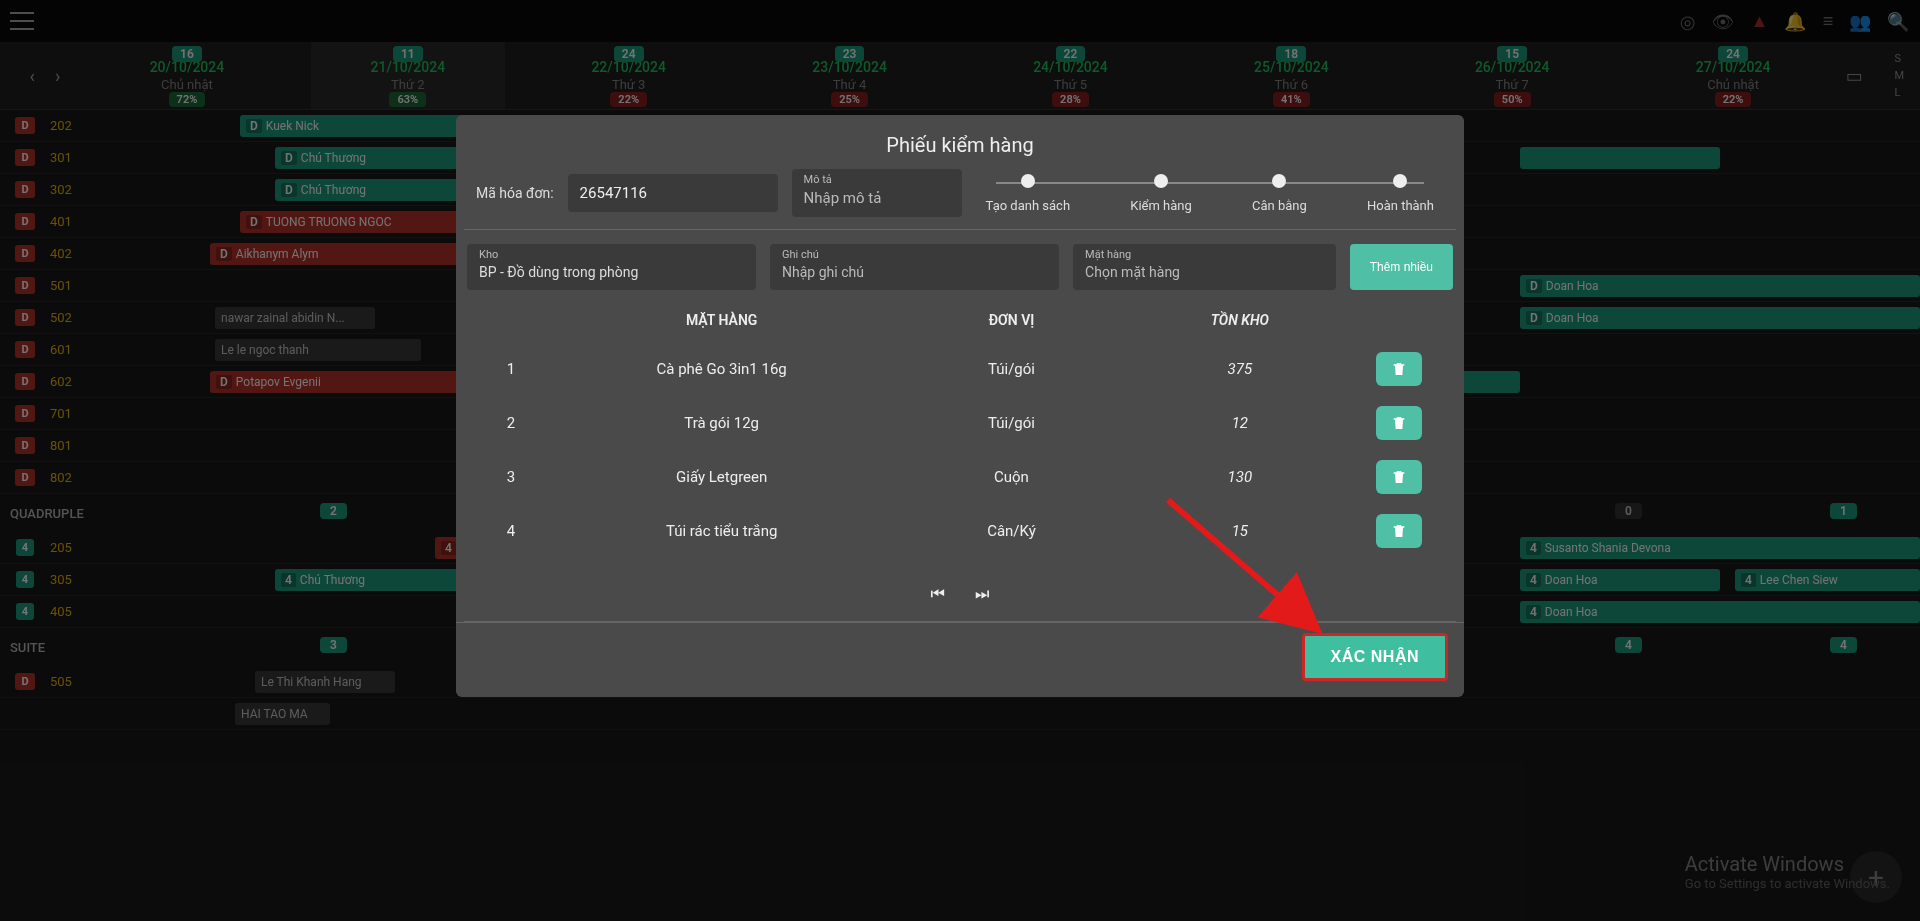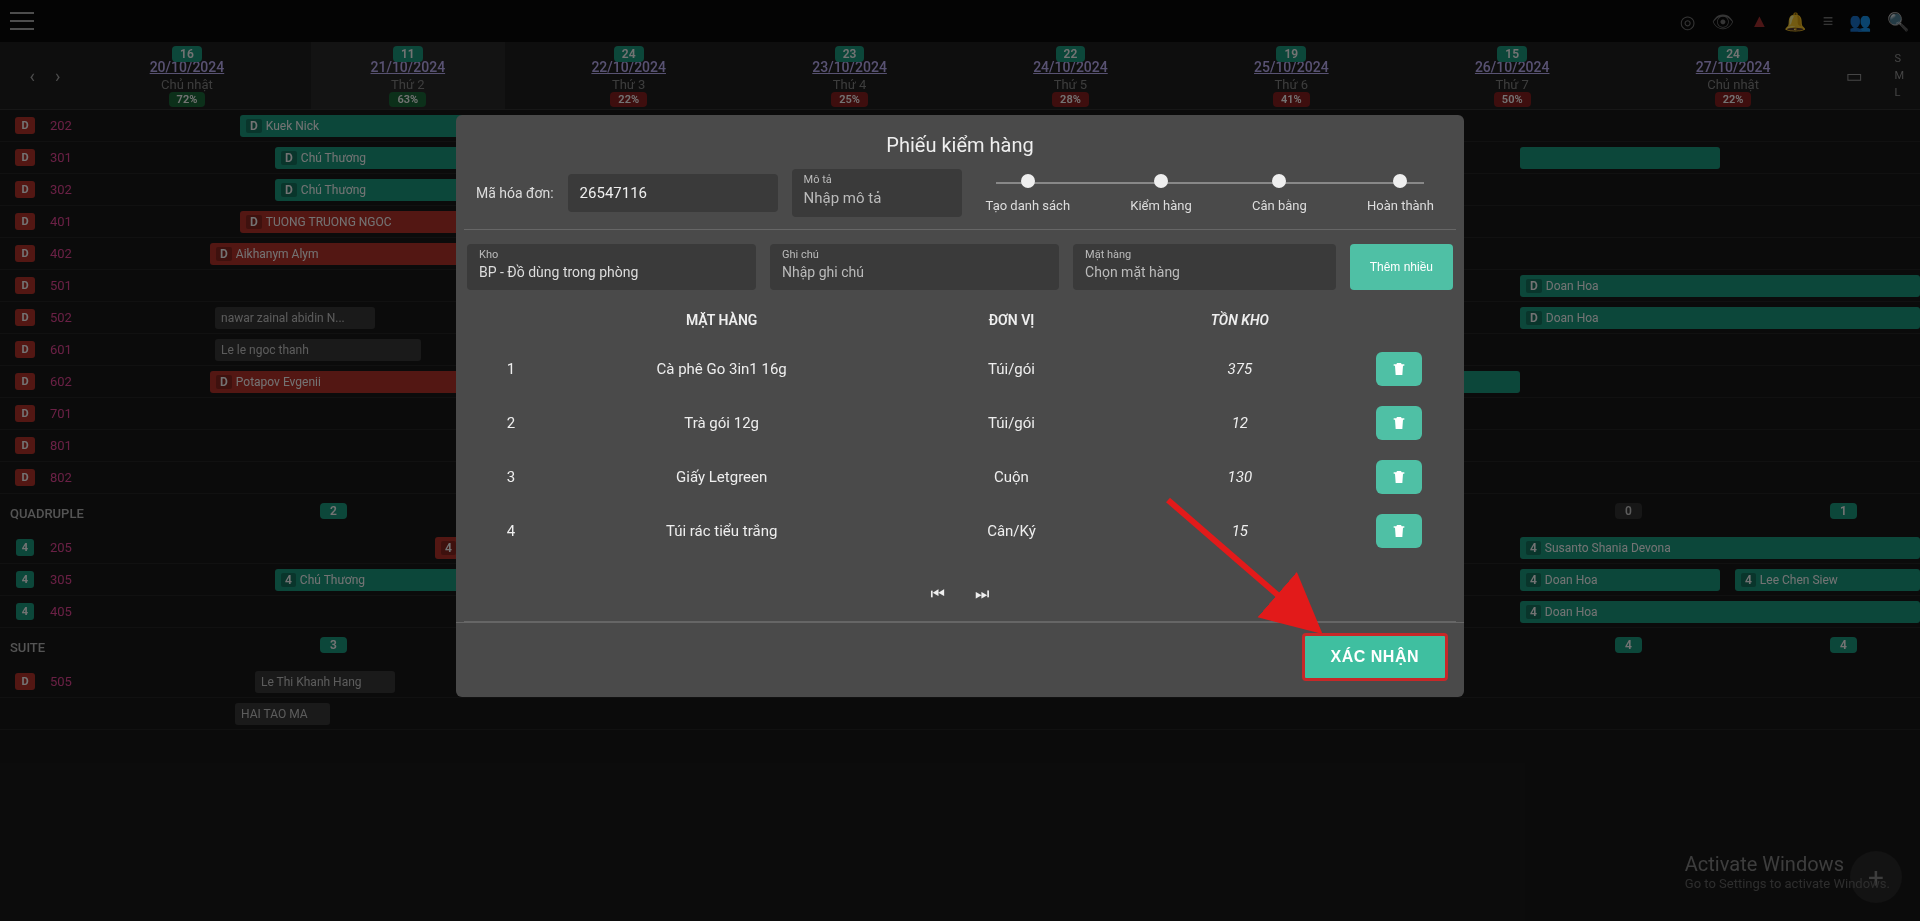--- a/index.html
+++ b/index.html
@@ -35,36 +35,36 @@
   display:flex;
   align-items:stretch;
   border-bottom:1px solid #333;
   background:#1f1f1f;
 }
 .nav-arrows { width:90px; display:flex; align-items:center; justify-content:center; gap:20px; color:#aaa; font-size:18px; }
 .date-cols { flex:1; display:flex;gap:27px; }
 .date-col { flex:1; display:flex; flex-direction:column; align-items:center; justify-content:center; gap:2px; position:relative; }
 .date-col.selected { background:#2c2c2c; }
 .badge-top { position:absolute; top:4px; background:#1c9d82; color:#fff; border-radius:4px; padding:1px 8px; font-size:12px; font-weight:600; }
-.date-main { color:#c4b5fd; font-size:14px; font-weight:500;text-decoration:underline; }
+.date-main { color:#22c55e; font-size:14px; font-weight:500; }
 .date-sub { color:#888; font-size:13px; }
 .pct { font-size:11px; padding:1px 8px; border-radius:4px; position:absolute; bottom:2px; font-weight:600; }
 .pct.green { background:#1c6b3a; color:#fff; }
 .pct.red { background:#8b1f1f; color:#fff; }
 .header-tail { width:90px; display:flex; align-items:center; justify-content:space-around; color:#999; font-size:12px; flex-direction:row; }
 .cal-icon { font-size:18px; }
 .sizers { display:flex; flex-direction:column; gap:4px; font-size:11px; }
 
 
 .gridbody { position:relative; height: calc(921px - 110px); overflow:hidden; }
 .row { height:32px; display:flex; align-items:center; border-bottom:1px solid #262626; font-size:13px; position:relative; }
 .roomcell { width:50px; display:flex; align-items:center; justify-content:center; }
 .roombadge { background:#b9332b; color:#fff; font-size:11px; font-weight:700; padding:2px 6px; border-radius:3px; }
 .roombadge.green { background:#1c9d82; }
-.roomno { width:50px; color:#ec4899; }
+.roomno { width:50px; color:#eab308; }
 .bar { position:absolute; height:22px; border-radius:3px; display:flex; align-items:center; padding:0 6px; font-size:12px; color:#fff; overflow:hidden; white-space:nowrap; }
 .bar.teal { background:#1c9d82; }
 .bar.red { background:#b9332b; }
 .bar.gray { background:#3a3a3a; color:#ccc; }
 .bar .pre { background:rgba(0,0,0,0.25); padding:0 4px; margin-right:4px; border-radius:2px; font-weight:600; }
 .section-row { background:#1a1a1a; height:38px; font-size:13px; color:#bbb; padding-left:10px; display:flex; align-items:center; font-weight:500; }
 .section-badge { position:absolute; padding:1px 10px; border-radius:4px; font-size:12px; font-weight:600; }
 .sb-teal { background:#1c9d82; color:#fff; }
 .sb-dark { background:#333; color:#ccc; }
 
@@ -170,21 +170,21 @@
   <span class="date-sub">Thứ 4</span>
   <span class="pct red">25%</span>
       </div>
       <div class="date-col">
         <span class="badge-top">22</span>
   <span class="date-main">24/10/2024</span>
   <span class="date-sub">Thứ 5</span>
   <span class="pct red">28%</span>
       </div>
       <div class="date-col">
-        <span class="badge-top">19</span>
+        <span class="badge-top">18</span>
   <span class="date-main">25/10/2024</span>
   <span class="date-sub">Thứ 6</span>
   <span class="pct red">41%</span>
       </div>
       <div class="date-col">
         <span class="badge-top">15</span>
   <span class="date-main">26/10/2024</span>
   <span class="date-sub">Thứ 7</span>
   <span class="pct red">50%</span>
       </div>

